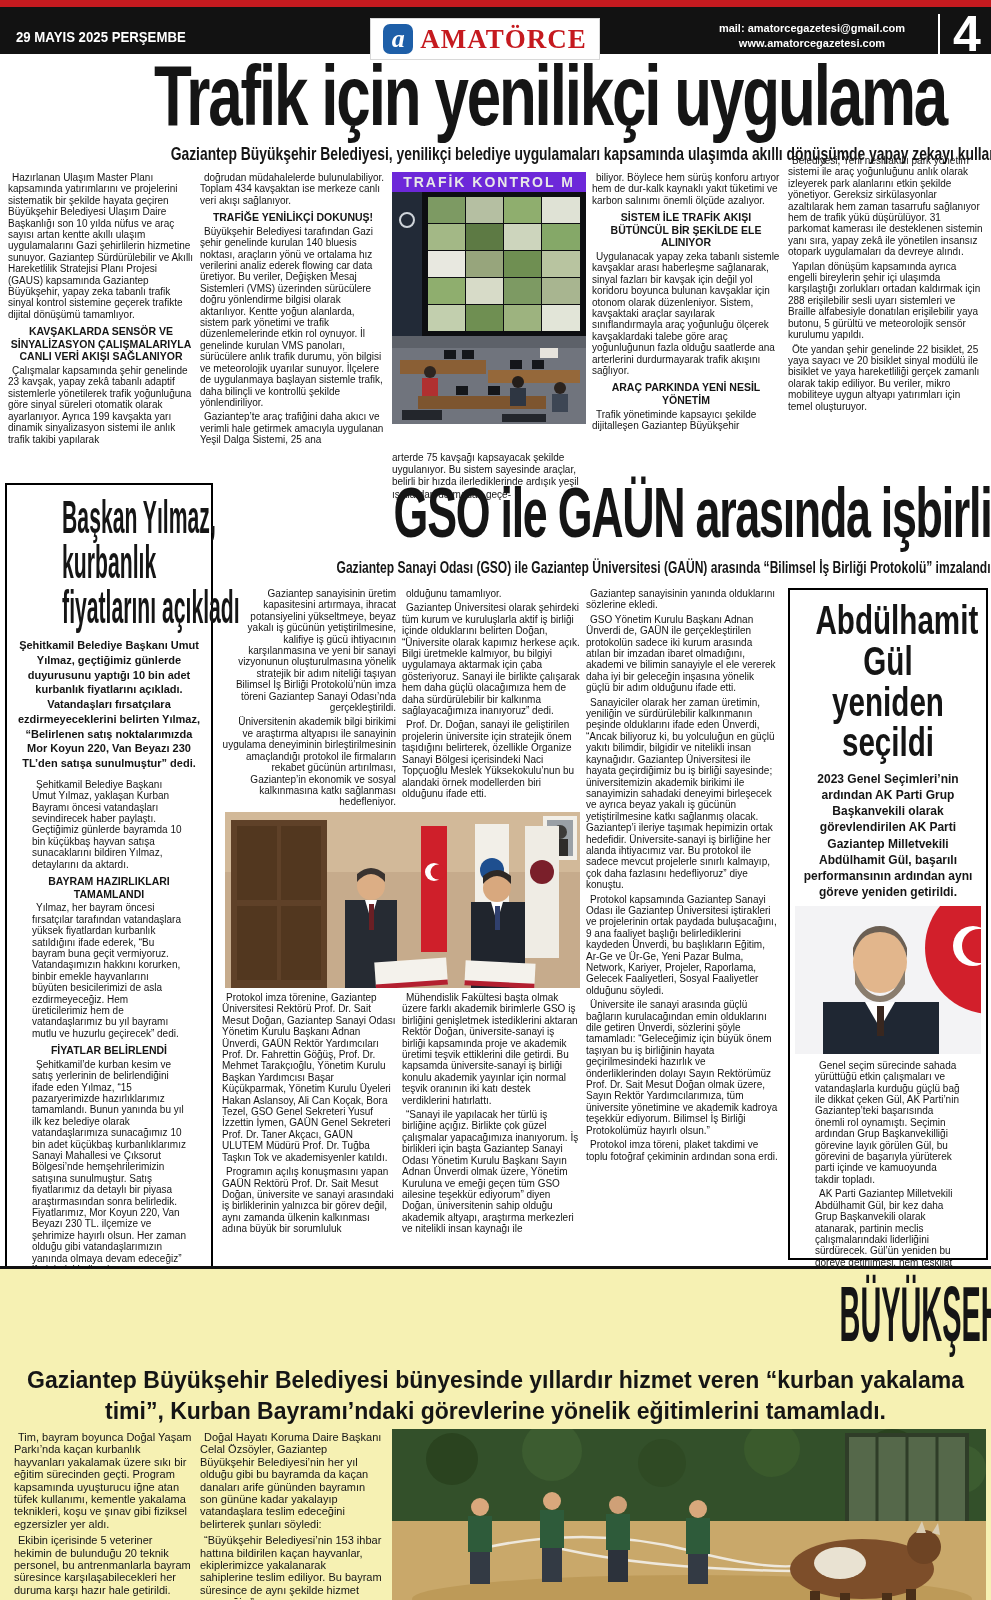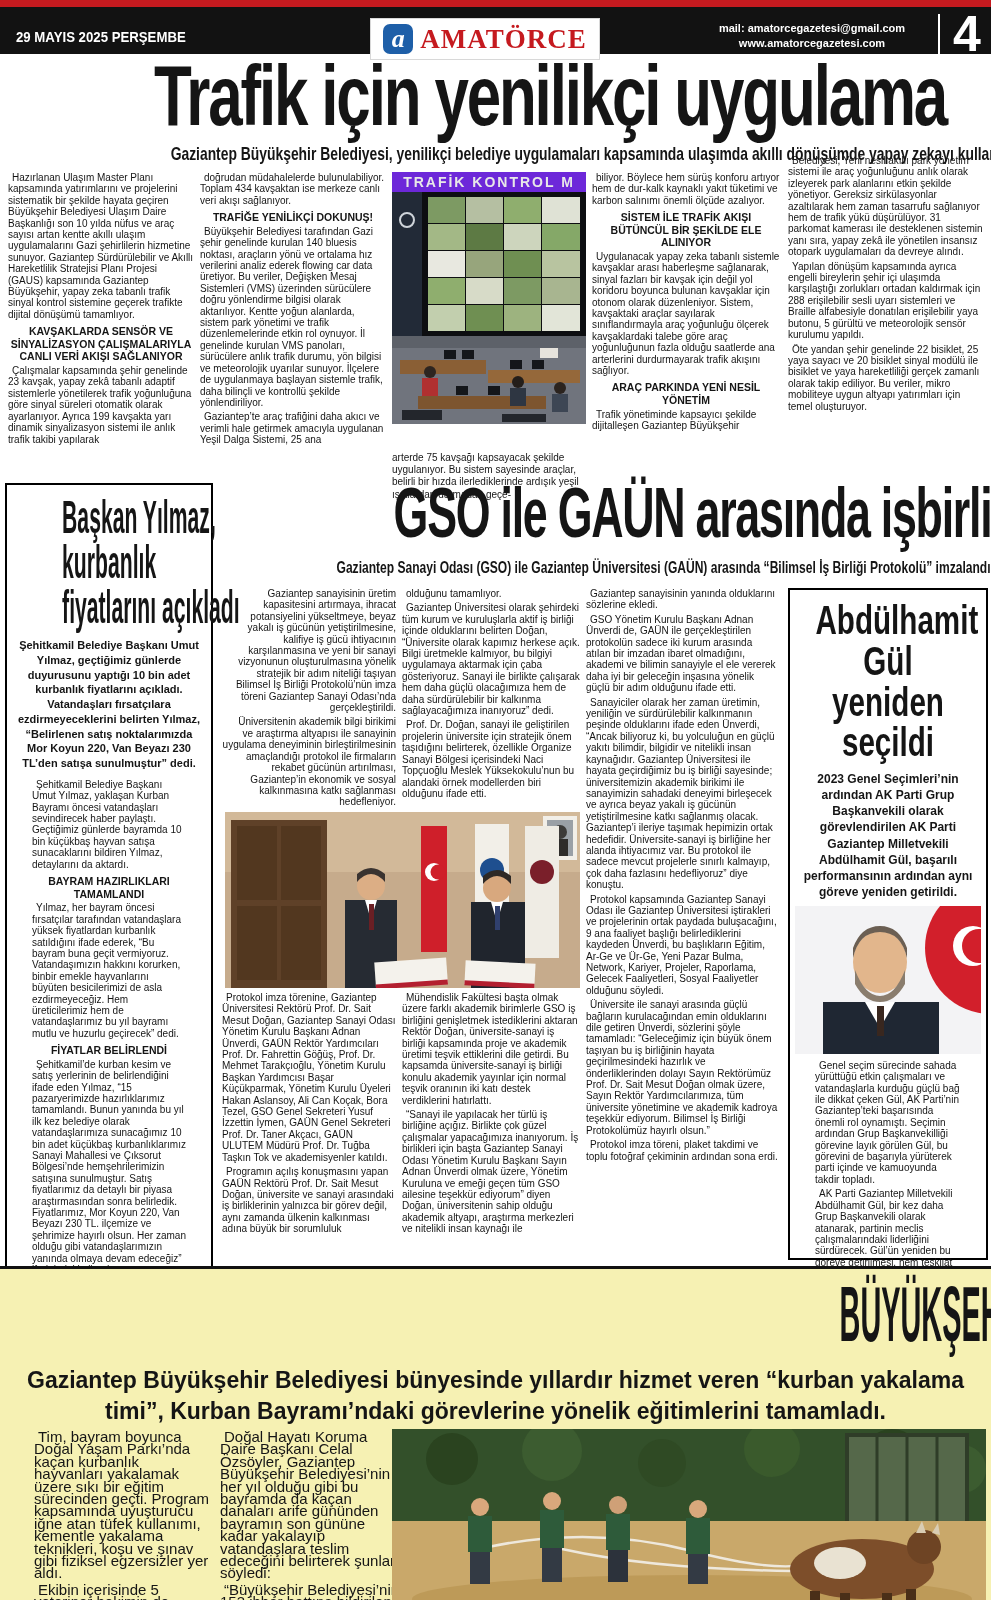--- a/index.html
+++ b/index.html
@@ -48,21 +48,21 @@
   .gsohl-span{font-size:70px;font-weight:bold;letter-spacing:-2px;transform:scaleX(0.64);line-height:1.0;}
   .gsosub-wrap{position:absolute;left:215px;top:558px;width:776px;text-align:center;}
   .gsosub-span{font-size:16.5px;font-weight:bold;transform:scaleX(0.73);}
   
   .kurban-sec{position:absolute;left:0;top:1266px;width:991px;height:334px;background:#f6f1b3;
               border-top:3px solid #111;}
   .banner-wrap{position:absolute;left:0;top:8px;width:991px;text-align:center;}
   .banner-span{font-size:78px;font-weight:bold;transform:scaleX(0.37);line-height:0.95;letter-spacing:0;}
   .kurban-sub{position:absolute;left:15px;top:96px;width:961px;font-size:23px;font-weight:bold;
               text-align:center;line-height:1.35;}
-  .kcol{position:absolute;font-size:15px;line-height:12.4px;overflow:hidden;margin-left:20px;}
+  .kcol{position:absolute;font-size:11px;line-height:12.4px;overflow:hidden;}
   .kcol p{margin:0 0 4px;text-indent:4px;}
   
   .photo{position:absolute;overflow:hidden;}
   .photo svg{display:block;}
   .photo-banner{position:absolute;left:0;top:0;width:100%;height:20px;background:#6d28d9;color:#e8e8e8;
                 font-size:14px;font-weight:bold;letter-spacing:2px;display:flex;align-items:center;
                 justify-content:center;}
 </style>
 </head>
 <body>

